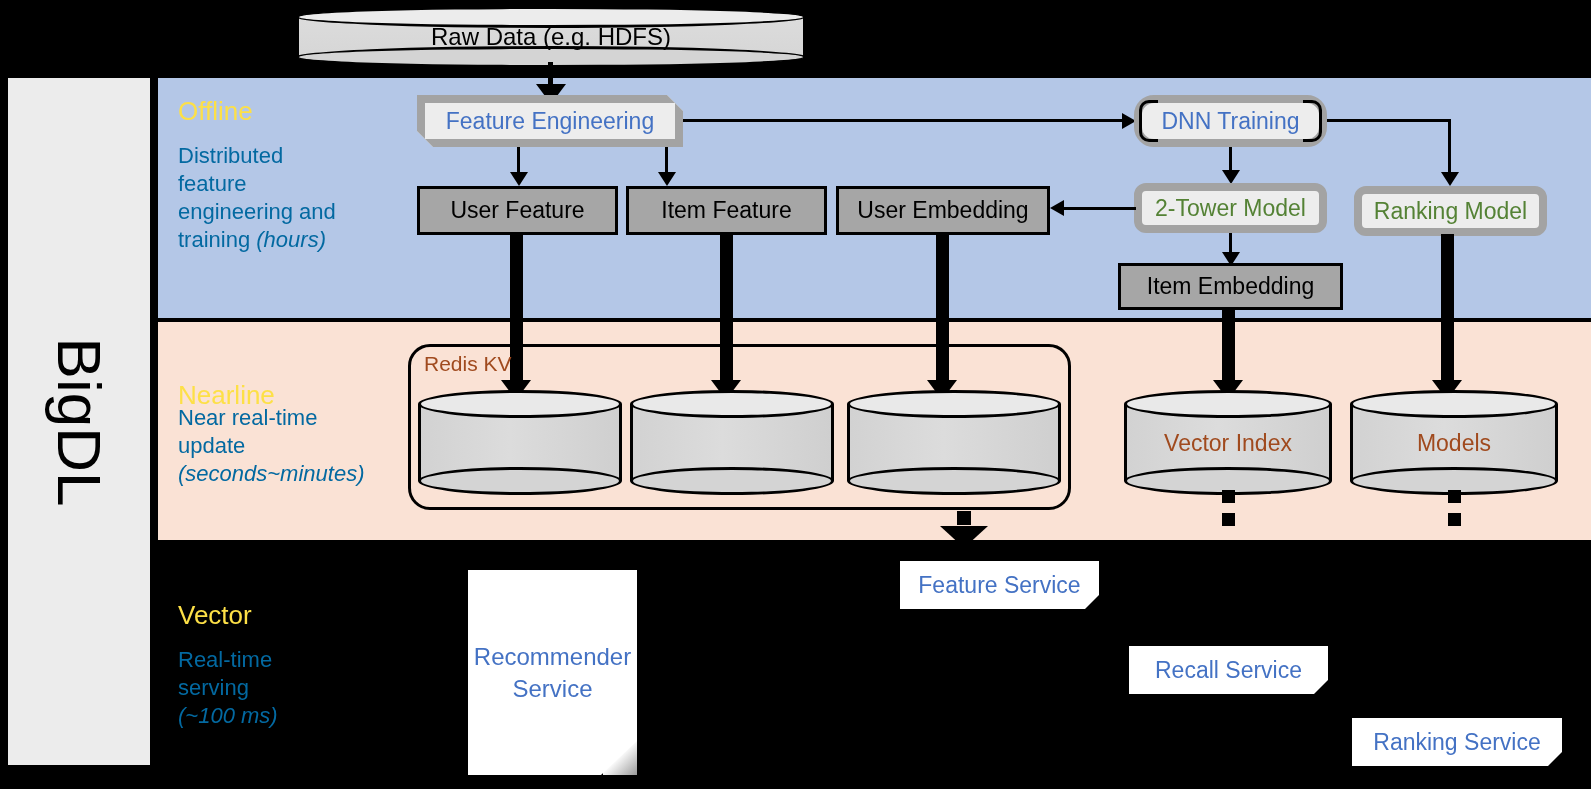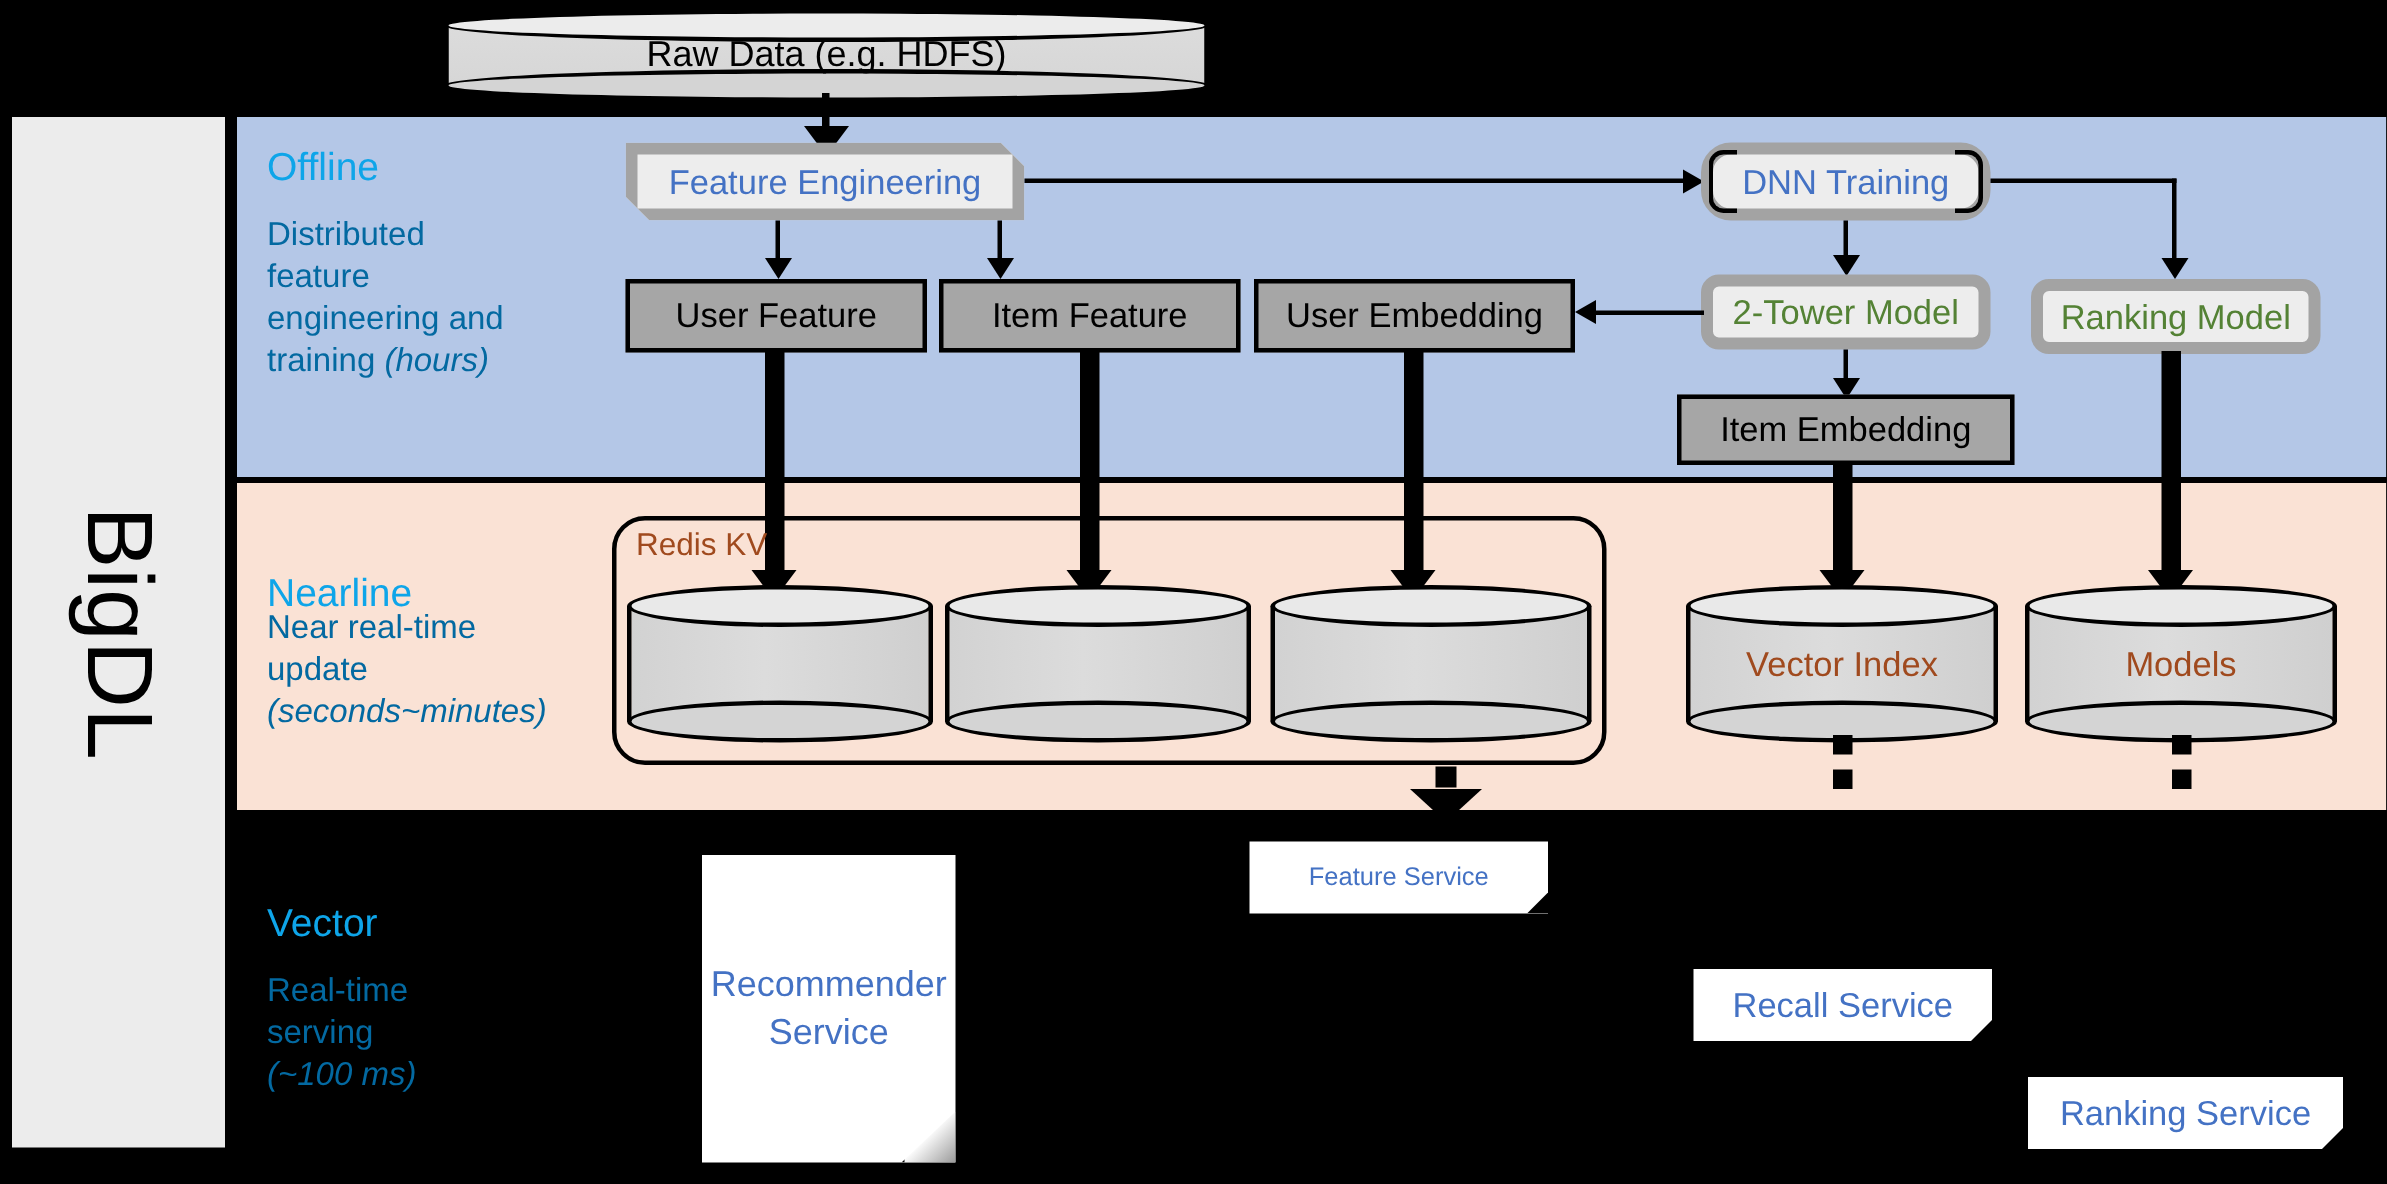--- a/index.html
+++ b/index.html
@@ -16,21 +16,21 @@
   
   .rail{left:8px;top:78px;width:142px;height:687px;background:#ececec;}
   .rail-label{
     position:absolute;left:50%;top:50%;
     transform:translate(-50%,-50%) rotate(90deg);
     white-space:nowrap;font-size:62px;color:#000;letter-spacing:0px;
     font-family:"Liberation Sans",sans-serif;
   }
 
   
-  .band-title{font-size:26px;color:#0ea5e9;font-weight:400;}
+  .band-title{font-size:26px;color:#fde047;font-weight:400;}
   .band-sub{font-size:22px;color:#0369a1;line-height:1.28;}
   .band-sub i{font-style:italic;}
 
   
   .gray-box{
     background:#a6a6a6;border:3px solid #000;
     display:flex;align-items:center;justify-content:center;
     font-size:23px;color:#000;
   }
   .proc-box{
@@ -308,21 +308,21 @@
   </div>
 
   <div class="note note-big" style="left:468px;top:570px;width:169px;height:205px;font-size:24px;line-height:1.3;">
     <div>
       <span>Recommender</span><br>
       <span>Service</span>
     </div>
     <span class="fold"></span>
   </div>
 
-  <div class="note" style="left:833px;top:561px;width:199px;height:48px;font-size:17px;">
+  <div class="note" style="left:900px;top:561px;width:199px;height:48px;font-size:23px;">
     <span>Feature Service</span>
     <span class="fold"></span>
   </div>
 
   <div class="note" style="left:1129px;top:646px;width:199px;height:48px;font-size:23px;">
     <span>Recall Service</span>
     <span class="fold"></span>
   </div>
 
   <div class="note" style="left:1352px;top:718px;width:210px;height:48px;font-size:23px;">

